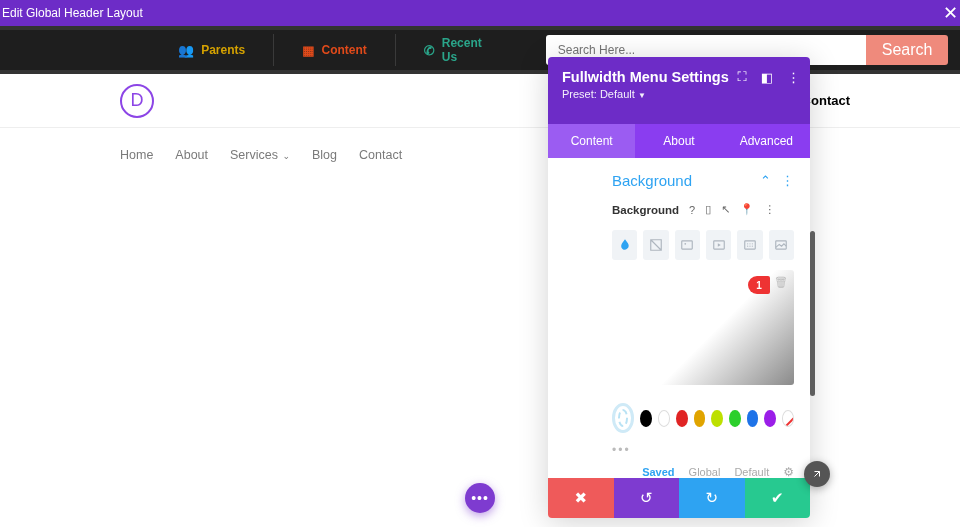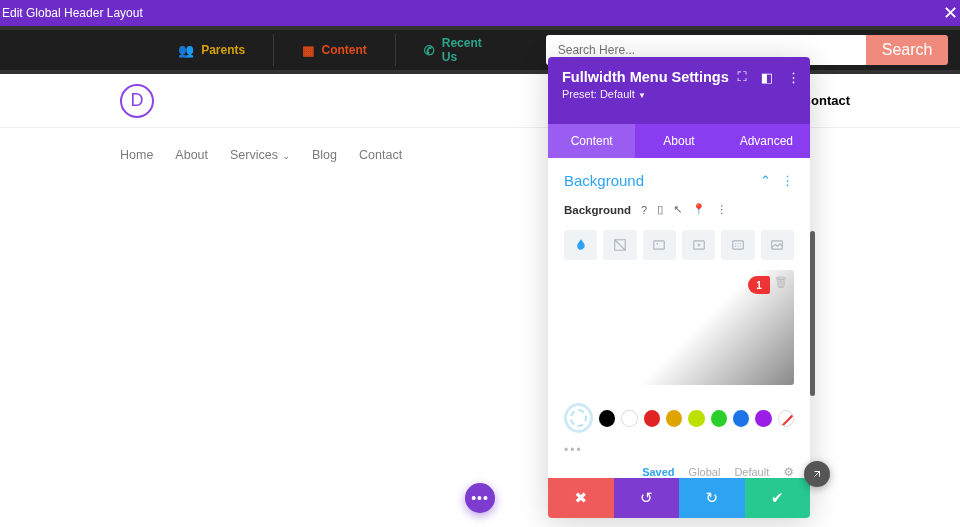--- a/index.html
+++ b/index.html
@@ -28,21 +28,21 @@
   .panel-head { background: #6d2cc7; color: #fff; padding: 12px 14px 24px; position: relative; }
   .panel-title { font-size: 14.5px; font-weight: 600; }
   .panel-sub { font-size: 11px; margin-top: 3px; opacity: .92; }
   .panel-sub .car { font-size: 8px; margin-left: 1px; }
   .panel-head-icons { position: absolute; top: 12px; right: 10px; display: flex; gap: 14px; align-items: center; }
   .panel-head-icons span { font-size: 13px; cursor: pointer; }
   .tabs { background: #8a3df0; display: flex; }
   .tab { flex: 1; text-align: center; font-size: 12px; color: #fff; padding: 10px 0; cursor: pointer; }
   .tab.active { background: #9b5cf2; }
   
-  .panel-body { background: #fff; padding: 0; max-height: 320px; overflow: visible; position: relative; }
+  .panel-body { background: #fff; padding: 0; max-height: 320px; overflow: visible; position: relative; margin-left: 48px; }
   .sect { padding: 14px 16px 0; position: relative; }
   .sect-title { color: #2ea3f2; font-size: 15px; font-weight: 500; display: flex; align-items: center; justify-content: space-between; }
   .sect-title .acts { display: flex; gap: 10px; color: #2ea3f2; font-size: 13px; }
   .lbl-row { display: flex; align-items: center; gap: 10px; margin-top: 14px; font-size: 11.5px; color: #333; }
   .lbl-row strong { font-weight: 700; }
   .lbl-row .ii { font-size: 11px; color: #666; }
   
   .bg-tabs { display: flex; gap: 6px; margin: 14px 16px 0; }
   .bg-tab { flex: 1; height: 30px; background: #f0f3f6; border-radius: 3px; display: flex; align-items: center; justify-content: center; cursor: pointer; }
   .bg-tab.active svg, .bg-tab.active { color: #2ea3f2; }

